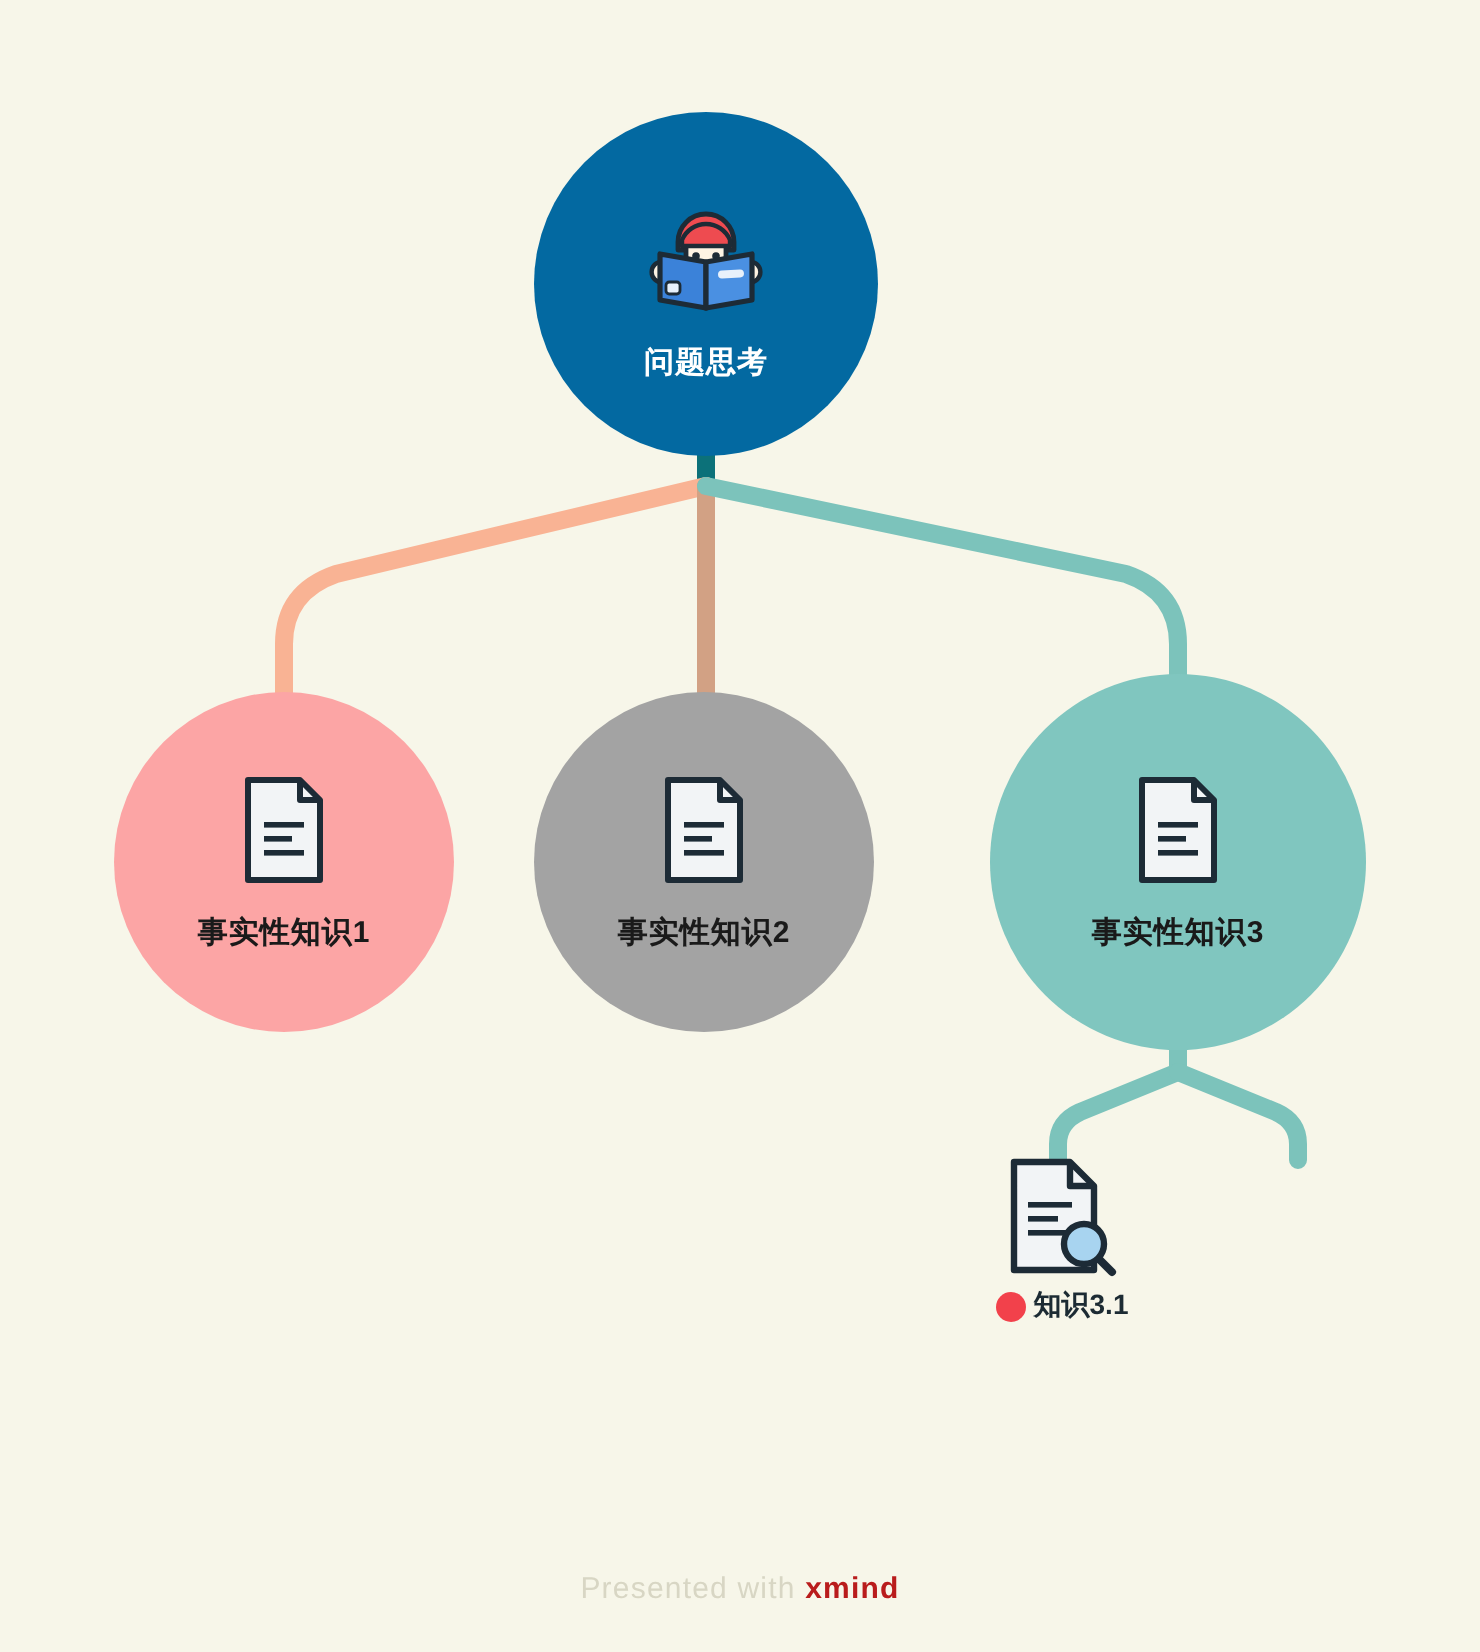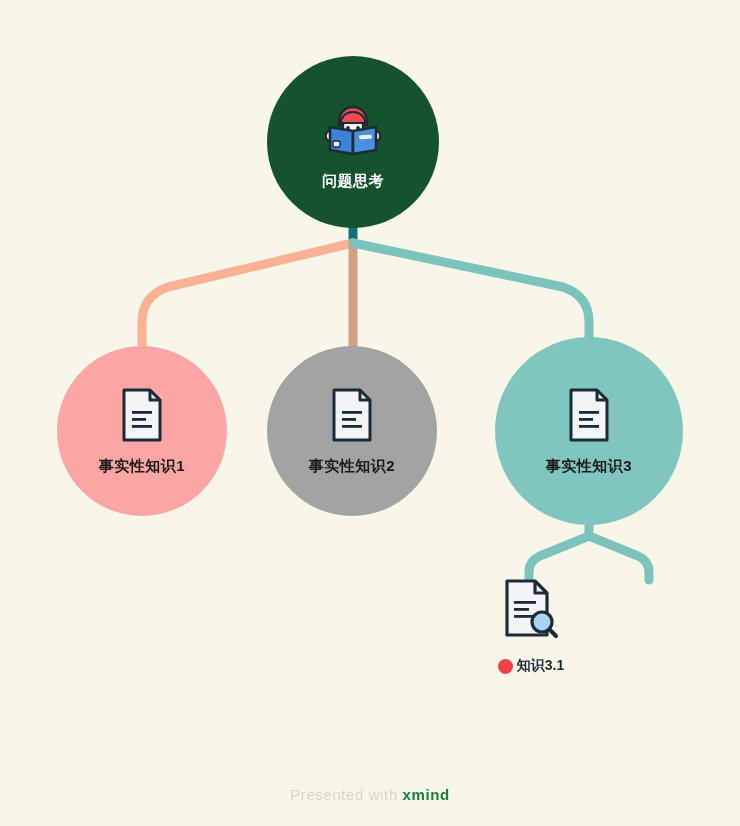--- a/index.html
+++ b/index.html
@@ -44,21 +44,21 @@
     letter-spacing: 0.5px;
     text-align: center;
     white-space: nowrap;
   }
 
   #root-node {
     left: 267px;
     top: 56px;
     width: 172px;
     height: 172px;
-    background: #14532d;
+    background: #0369a1;
   }
   #root-node .node-label {
     color: #ffffff;
     font-size: 15px;
     margin-top: 16px;
   }
 
   #child-node-1 {
     left: 57px;
     top: 346px;
@@ -100,21 +100,21 @@
     flex-direction: column;
     align-items: center;
   }
   #leaf-1 { left: 495px; top: 578px; width: 72px; }
   #leaf-2 { left: 600px; top: 578px; width: 72px; }
 
   .leaf-caption {
     display: flex;
     align-items: center;
     gap: 4px;
-    margin-top: 15px;
+    margin-top: 2px;
     white-space: nowrap;
   }
   .bullet {
     width: 15px;
     height: 15px;
     border-radius: 50%;
     flex: none;
   }
   .bullet-red { background: #f2414b; }
   .bullet-green { background: #16b45e; }
@@ -130,21 +130,21 @@
     left: 0;
     top: 786px;
     width: 740px;
     text-align: center;
     font-size: 15px;
     color: #d8d6c4;
     letter-spacing: 0.6px;
   }
   #footer .brand {
     font-weight: bold;
-    color: #15803d;
+    color: #b91c1c;
   }
 </style>
 </head>
 <body>
 
 <div id="canvas">
 
   <svg class="edges" viewBox="0 0 740 826">
 
     <path d="M353,222 L353,243" stroke="#0c7179" stroke-width="9" fill="none" stroke-linecap="butt"></path>

